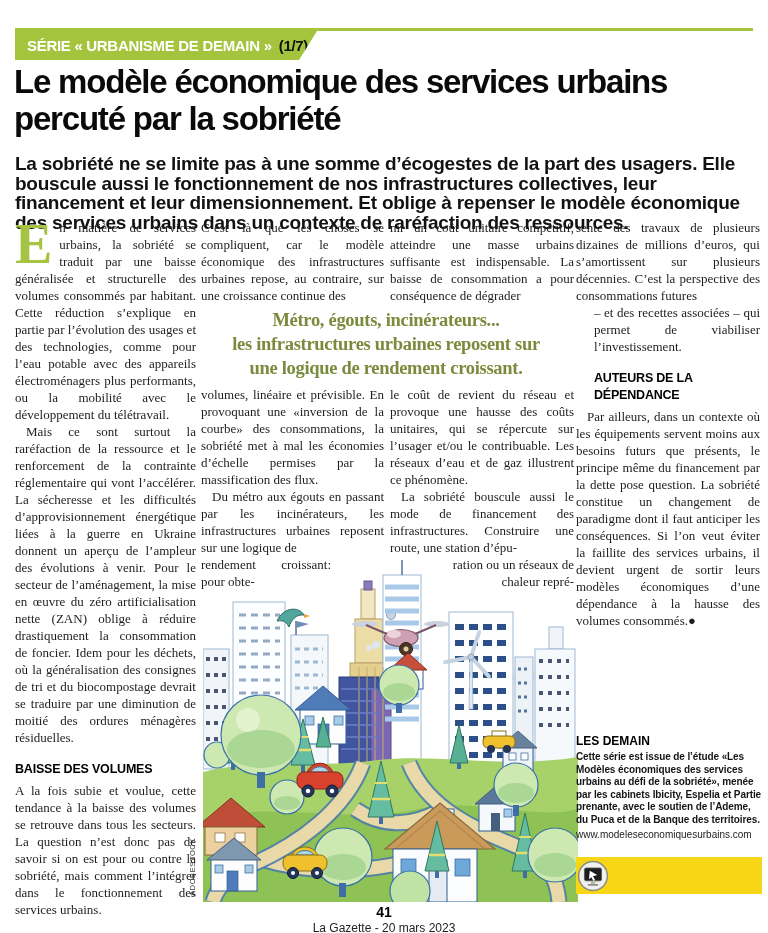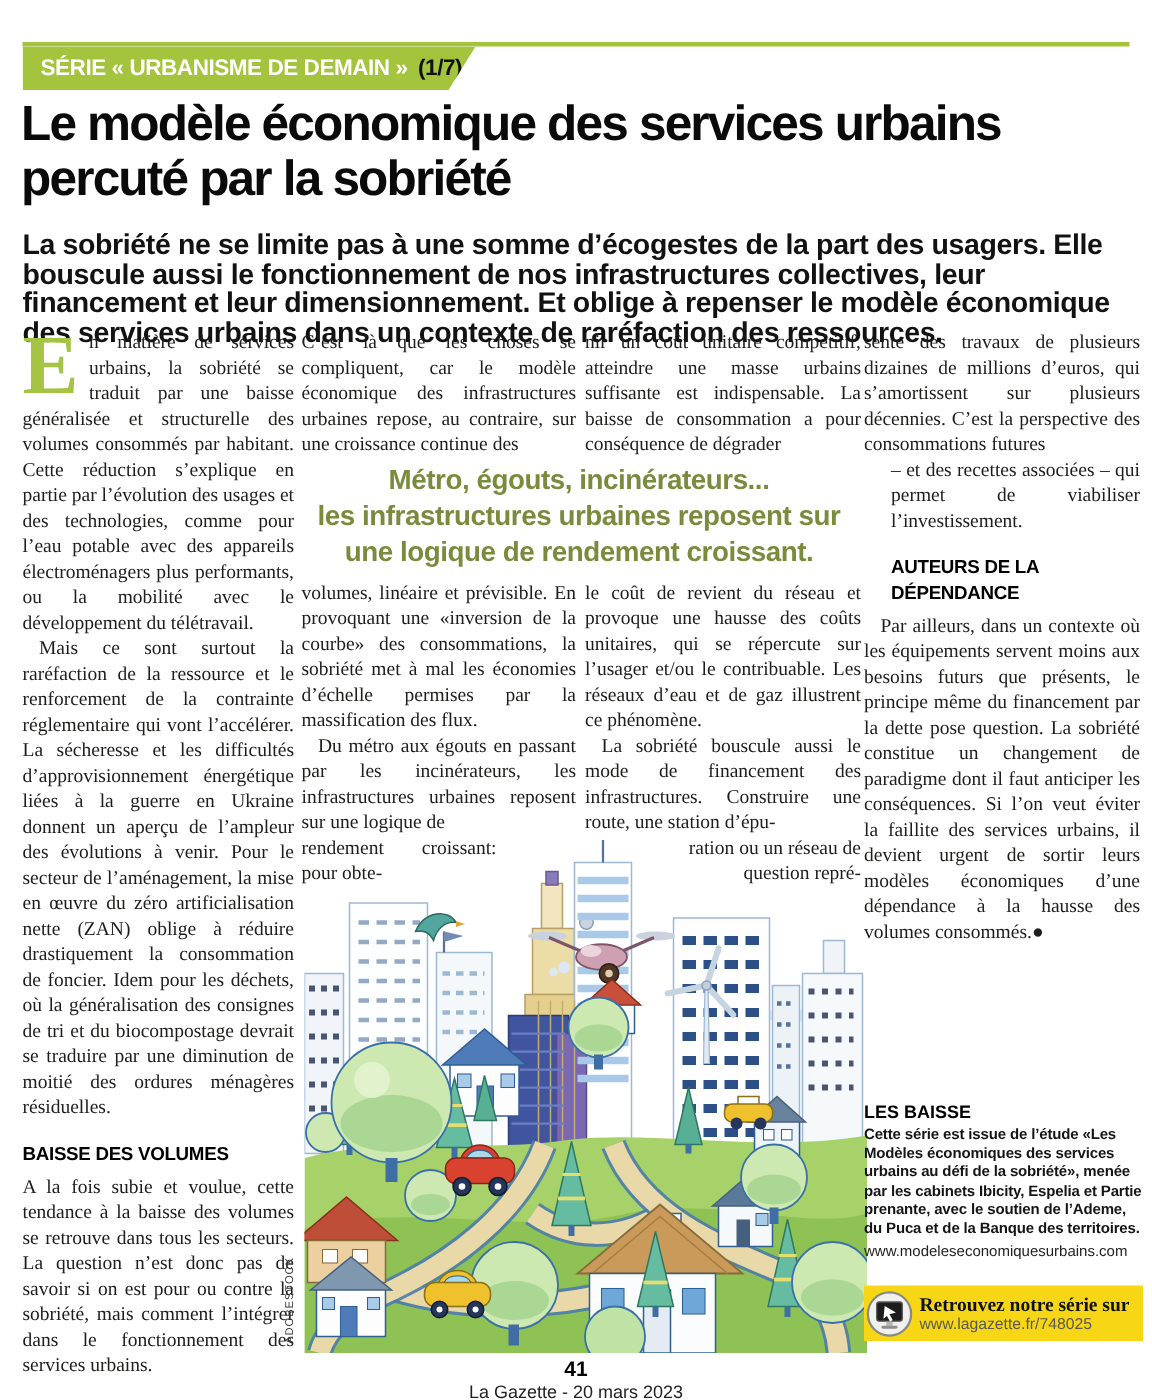--- a/index.html
+++ b/index.html
@@ -40,21 +40,21 @@
     letter-spacing:-0.2px; color:#000; margin:15px 0 4px 0; text-align:left;
   }
   .subhead.shift { padding-left:18px; }
   .dropcap {
     float:left; font-family:"Liberation Serif", serif; font-weight:bold;
     font-size:56px; line-height:44px; color:#a5c444; padding:3px 7px 0 0;
   }
   .quote-gap { height:82px; }
   .pullquote {
     position:absolute; left:190px; top:296px; width:392px; z-index:4; text-align:center;
-    font-family:Liberation Sans, sans-serif; font-weight:bold; font-size:18.5px;
+    font-family:Liberation Serif, serif; font-weight:bold; font-size:18.5px;
     line-height:24px; color:#7b8b3d; letter-spacing:-0.3px;
   }
   .narrow-left  { width:130px; }
   .narrow-right { width:140px; margin-left:44px; text-align:right; }
   .indent-block { padding-left:18px; }
   .authors { position:absolute; left:576px; top:722px; width:186px; font-family:"Liberation Sans", sans-serif; z-index:3; }
   .authors-head { font-weight:bold; font-size:12px; color:#000; margin-bottom:3px; }
   .authors-text { font-weight:bold; font-size:10px; line-height:12.5px; letter-spacing:-0.1px; color:#151515; }
   .authors-url  { font-size:10px; margin-top:3px; color:#222; }
   .series-box {
@@ -113,48 +113,44 @@
     <div>Métro, égouts, incinérateurs...</div>
     <div>les infrastructures urbaines reposent sur</div>
     <div>une logique de rendement croissant.</div>
   </div>
 
   <div class="col col3">
     <div class="para">nir un coût unitaire compétitif, atteindre une masse urbains suffisante est indispensable. La baisse de consommation a pour conséquence de dégrader</div>
     <div class="quote-gap"></div>
     <div class="para">le coût de revient du réseau et provoque une hausse des coûts unitaires, qui se répercute sur l’usager et/ou le contribuable. Les réseaux d’eau et de gaz illustrent ce phénomène.</div>
     <div class="para indent">La sobriété bouscule aussi le mode de financement des infrastructures. Construire une route, une station d’épu-</div>
-    <div class="para narrow-right">ration ou un réseau de question repré-</div>
+    <div class="para narrow-right">ration ou un réseaux de chaleur repré-</div>
   </div>
 
   <div class="col col4">
     <div class="para">sente des travaux de plusieurs dizaines de millions d’euros, qui s’amortissent sur plusieurs décennies. C’est la perspective des consommations futures</div>
     <div class="para indent-block">– et des recettes associées – qui permet de viabiliser l’investissement.</div>
     <div class="subhead shift">AUTEURS DE LA DÉPENDANCE</div>
     <div class="para indent">Par ailleurs, dans un contexte où les équipements servent moins aux besoins futurs que présents, le principe même du financement par la dette pose question. La sobriété constitue un changement de paradigme dont il faut anticiper les conséquences. Si l’on veut éviter la faillite des services urbains, il devient urgent de sortir leurs modèles économiques d’une dépendance à la hausse des volumes consommés.●</div>
   </div>
 
   <div class="authors">
-    <div class="authors-head">LES BAISSE</div>
+    <div class="authors-head">LES DEMAIN</div>
     <div class="authors-text">Cette série est issue de l’étude «Les Modèles économiques des services urbains au défi de la sobriété», menée par les cabinets Ibicity, Espelia et Partie prenante, avec le soutien de l’Ademe, du Puca et de la Banque des territoires.</div>
     <div class="authors-url">www.modeleseconomiquesurbains.com</div>
   </div>
 
   <div class="series-box">
     <svg class="screen-icon" viewBox="0 0 30 30">
       <circle cx="15" cy="15" r="13.5" fill="#f0f0ee" stroke="#8a8a84" stroke-width="1.4"></circle>
       <rect x="7" y="7.5" width="16" height="12" rx="1.5" fill="#1d1d1d" stroke="#565656" stroke-width="0.8"></rect>
       <polygon points="12,10 19,14 15,15.2 17,18.8 15.4,19.8 13.4,16.2 11.2,18" fill="#ffffff"></polygon>
       <rect x="13" y="19.8" width="4" height="2.6" fill="#b8b8b2"></rect>
       <rect x="10" y="22.4" width="10" height="1.8" rx="0.9" fill="#8f8f89"></rect>
     </svg>
-    <div class="series-text">
-      <div class="series-label">Retrouvez notre série sur</div>
-      <div class="series-url">www.lagazette.fr/748025</div>
-    </div>
   </div>
 
   <svg class="illph" viewBox="0 0 375 345">
     <rect x="0" y="0" width="375" height="345" fill="#ffffff"></rect>
     <ellipse cx="42" cy="172" rx="55" ry="5" fill="#d6e4ef"></ellipse>
     <ellipse cx="330" cy="120" rx="28" ry="4" fill="#e3edf5"></ellipse>
 
     <g stroke="#9db8d2" stroke-width="1">
       <rect x="0" y="92" width="26" height="120" fill="#f1f5f9"></rect>
       <rect x="30" y="45" width="52" height="165" fill="#fdfeff"></rect>

